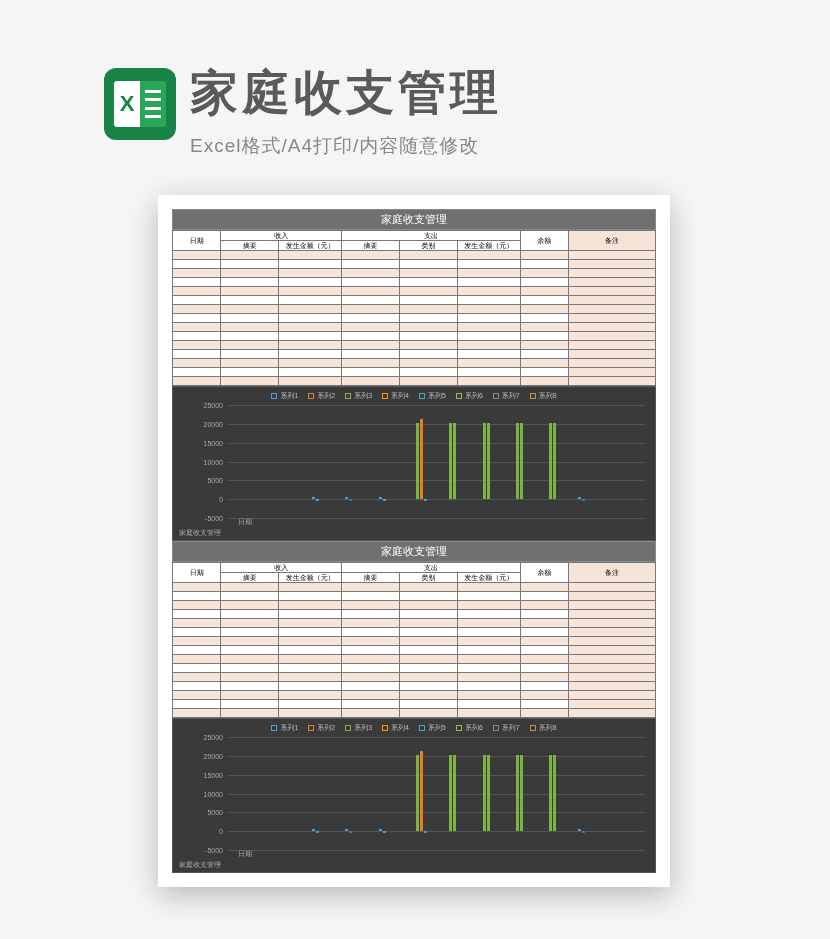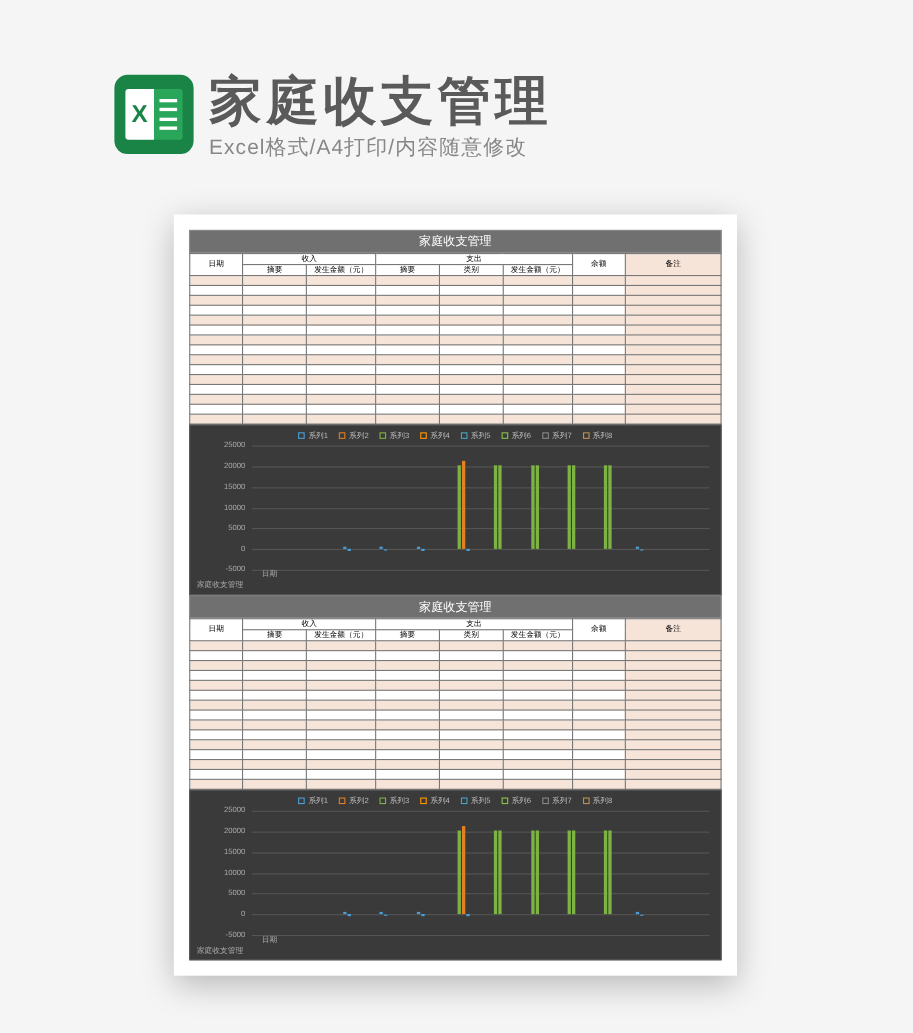--- a/index.html
+++ b/index.html
@@ -5,21 +5,21 @@
     * { margin:0; padding:0; box-sizing:border-box; }
     body { width:830px; height:939px; background:#f5f5f5; font-family:"Microsoft YaHei",sans-serif; position:relative; }
     .hdr { position:absolute; top:68px; left:104px; display:flex; align-items:flex-start; gap:14px; }
     .xicon { width:72px; height:72px; background:#1a8446; border-radius:12px; position:relative; display:flex; align-items:center; justify-content:center; }
     .xicon-inner { width:52px; height:46px; display:flex; }
     .xicon-x { width:26px; background:#fff; display:flex; align-items:center; justify-content:center; color:#1a8446; font-weight:bold; font-size:22px; border-radius:3px 0 0 3px; }
     .xicon-bars { width:26px; background:#2aa65b; border-radius:0 3px 3px 0; display:flex; flex-direction:column; justify-content:space-evenly; padding:4px 5px; }
     .xicon-bars div { height:3px; background:#fff; }
     .hdr-txt { display:flex; flex-direction:column; }
     .h1 { font-size:48px; font-weight:600; color:#5a5a5a; letter-spacing:4px; line-height:1.05; }
-    .h2 { font-size:19px; color:#878787; letter-spacing:1px; margin-top:3px; }
+    .h2 { font-size:19px; color:#878787; letter-spacing:1px; margin-top:15px; }
     .doc { position:absolute; top:195px; left:158px; width:512px; background:#fff; box-shadow:0 8px 28px rgba(0,0,0,.25); padding:14px 14px; }
     .sheet { margin-bottom:0; }
     .titlebar { background:#707070; color:#fff; font-size:11px; text-align:center; padding:2px 0; border:1px solid #888; }
     table { border-collapse:collapse; width:100%; table-layout:fixed; }
     th,td { border:1px solid #777; font-size:7px; text-align:center; padding:0; height:9px; line-height:9px; }
     th { background:#fff; font-weight:normal; }
     .row-even td { background:#f6e4d8; }
     .row-odd td { background:#fff; }
     .col-last th, .col-last { background:#f6e4d8 !important; }
     .chart { background:#3a3a3a; height:155px; position:relative; font-size:7px; color:#bbb; border:1px solid #555; }

